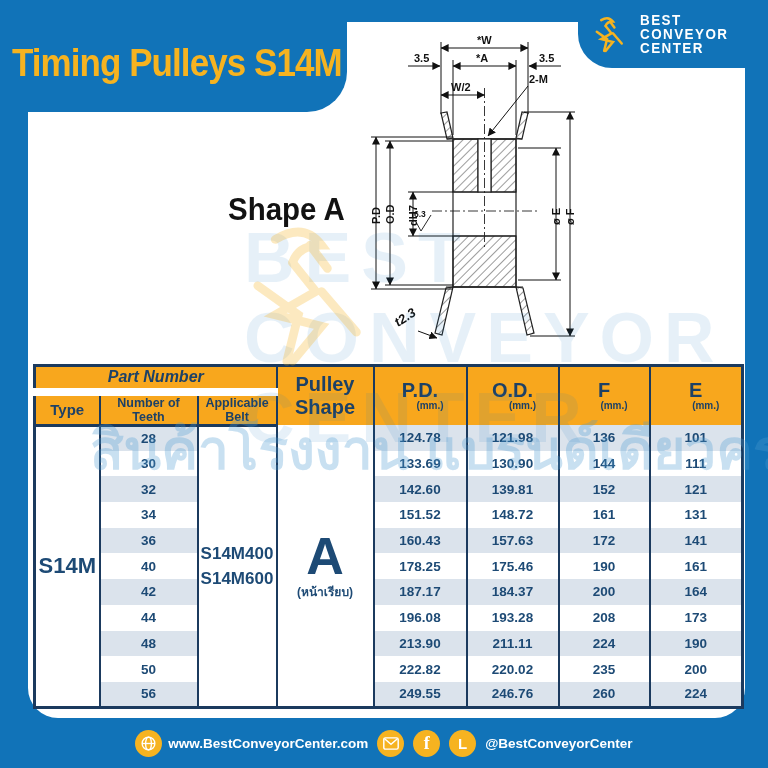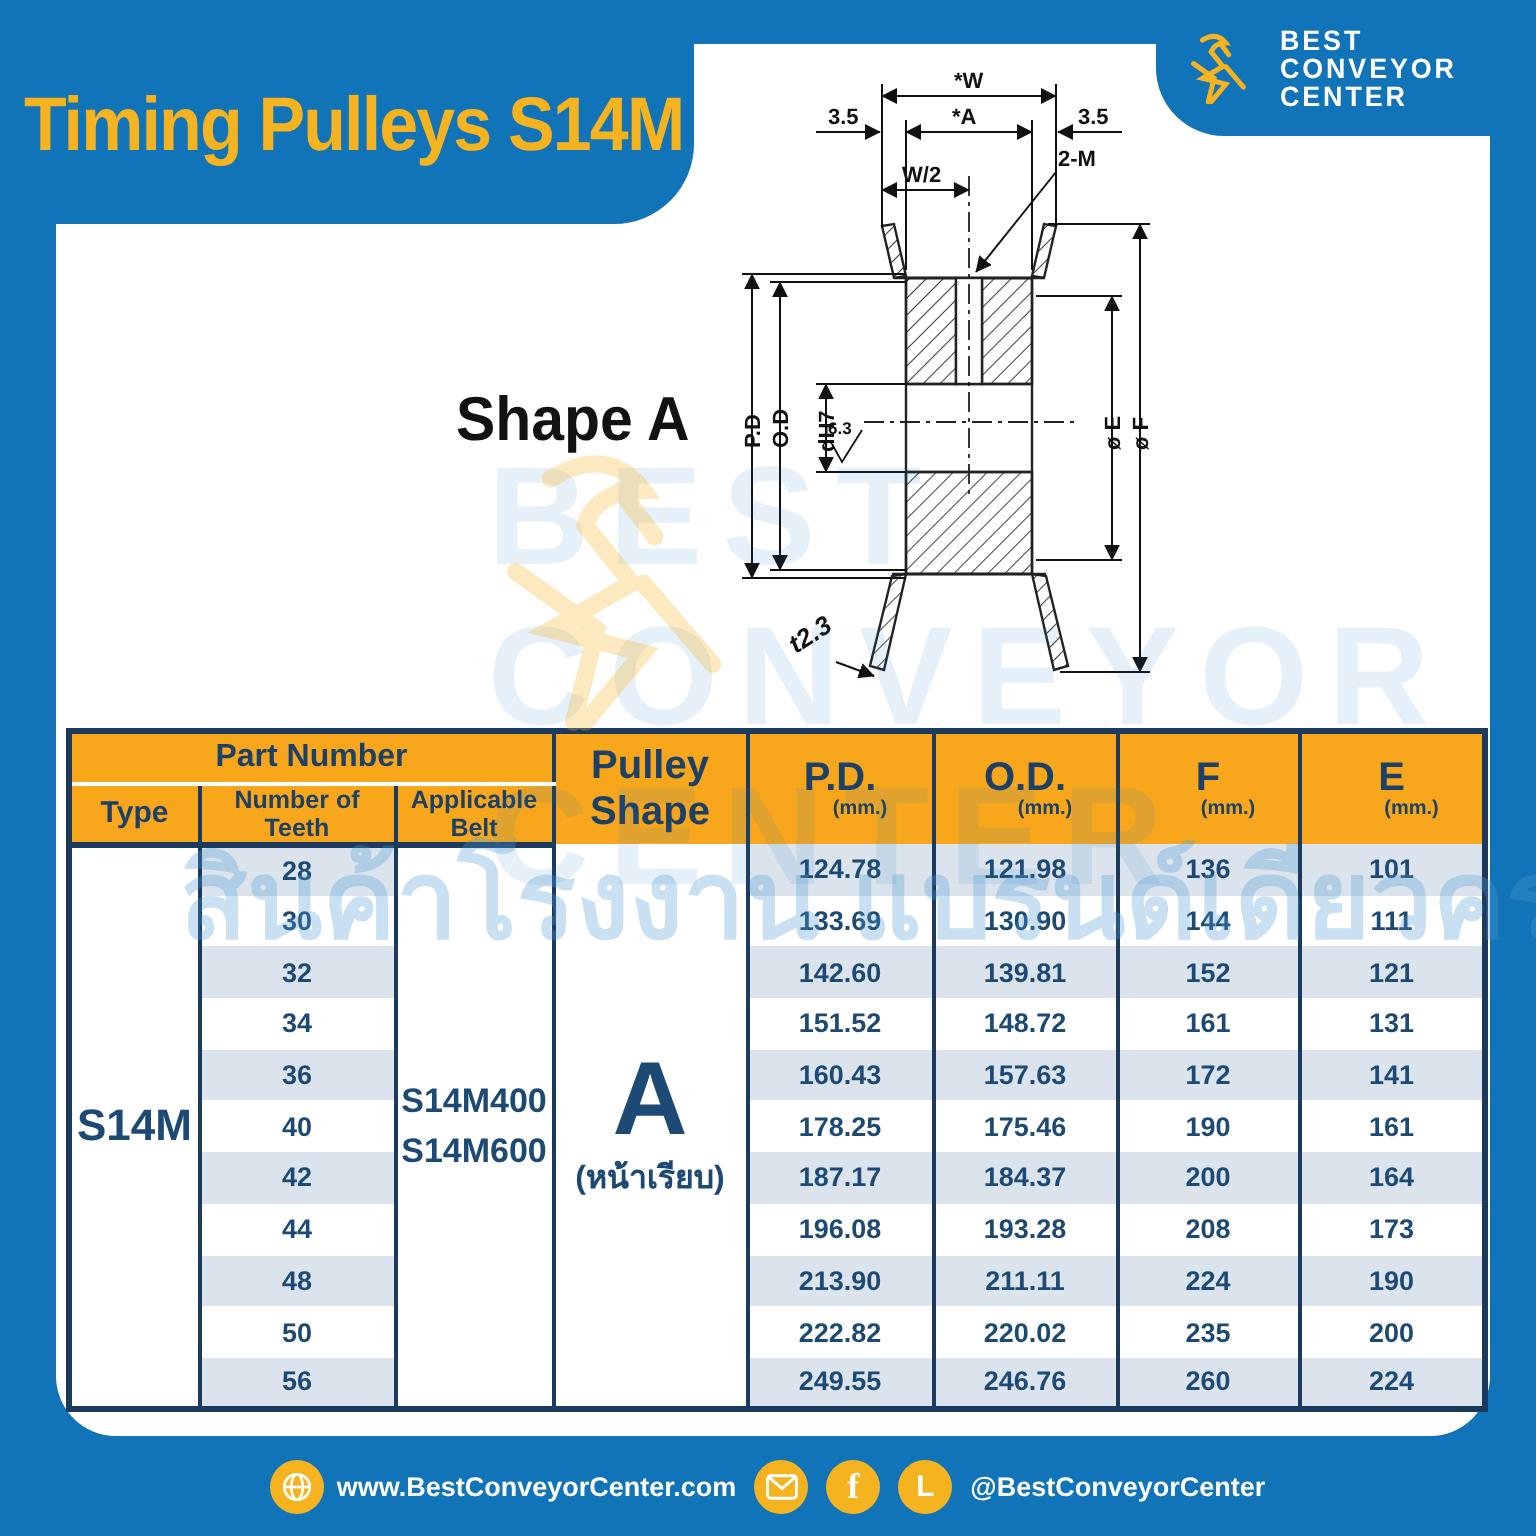--- a/index.html
+++ b/index.html
@@ -51,35 +51,35 @@
   .drawing { position:absolute; left:356px; top:34px; z-index:2; }
   .drawing text { font-family:"Liberation Sans", sans-serif; font-weight:bold; fill:#111; }
   
   table.spec {
     position:absolute; left:33px; top:364px; z-index:2;
     width:708px; border-collapse:collapse; table-layout:fixed;
     border:3px solid #1b3a5e;
   }
   table.spec td, table.spec th { border-left:2px solid #1b3a5e; border-right:2px solid #1b3a5e; padding:0; text-align:center; vertical-align:middle; }
   thead th { background:#f8a71d; color:#1d4166; }
-  th.hdr-part { font-size:16px; height:26px; border-bottom:2px solid #ffffff; }
+  th.hdr-part { font-size:16px; height:26px; border-bottom:8px solid #ffffff;font-style:italic; }
   th.hdr-sub { font-size:12.5px; height:27px; }
   thead tr:last-child th { border-bottom:3px solid #1b3a5e; }
   th .big { display:block; font-size:20px; line-height:19px; }
   th .mm { display:block; font-size:10px; line-height:11px;margin-left:20px; }
   tbody tr { height:25.7px; }
   tbody tr:nth-child(odd) { background:#dbe3ec; }
   tbody tr:nth-child(even) { background:#ffffff; }
   tbody td { font-weight:bold; color:#1d4a75; font-size:13.5px; }
   td.type-cell { background:#fff; font-size:22px; }
   td.belt-cell { background:#fff; font-size:17px; }
   td.belt-cell div { line-height:1.5; }
   td.shape-cell { background:#fff; }
   .shape-letter { font-size:52px; line-height:52px; color:#1d4a75; font-weight:bold; }
-  .shape-note { font-size:16px; color:#1d4a75; font-weight:bold; }
+  .shape-note { font-size:12px; color:#1d4a75; font-weight:bold; }
   
   .footer {
     position:absolute; left:0; bottom:0; width:768px; height:50px;
     background:#1173b8; z-index:4;
     display:flex; align-items:center; justify-content:center; gap:9px;
     color:#fff; font-weight:bold; font-size:13.5px;margin-top:12px;
   }
   .f-item { display:flex; align-items:center; gap:6px; }
   .circle {
     width:27px; height:27px; border-radius:50%;

